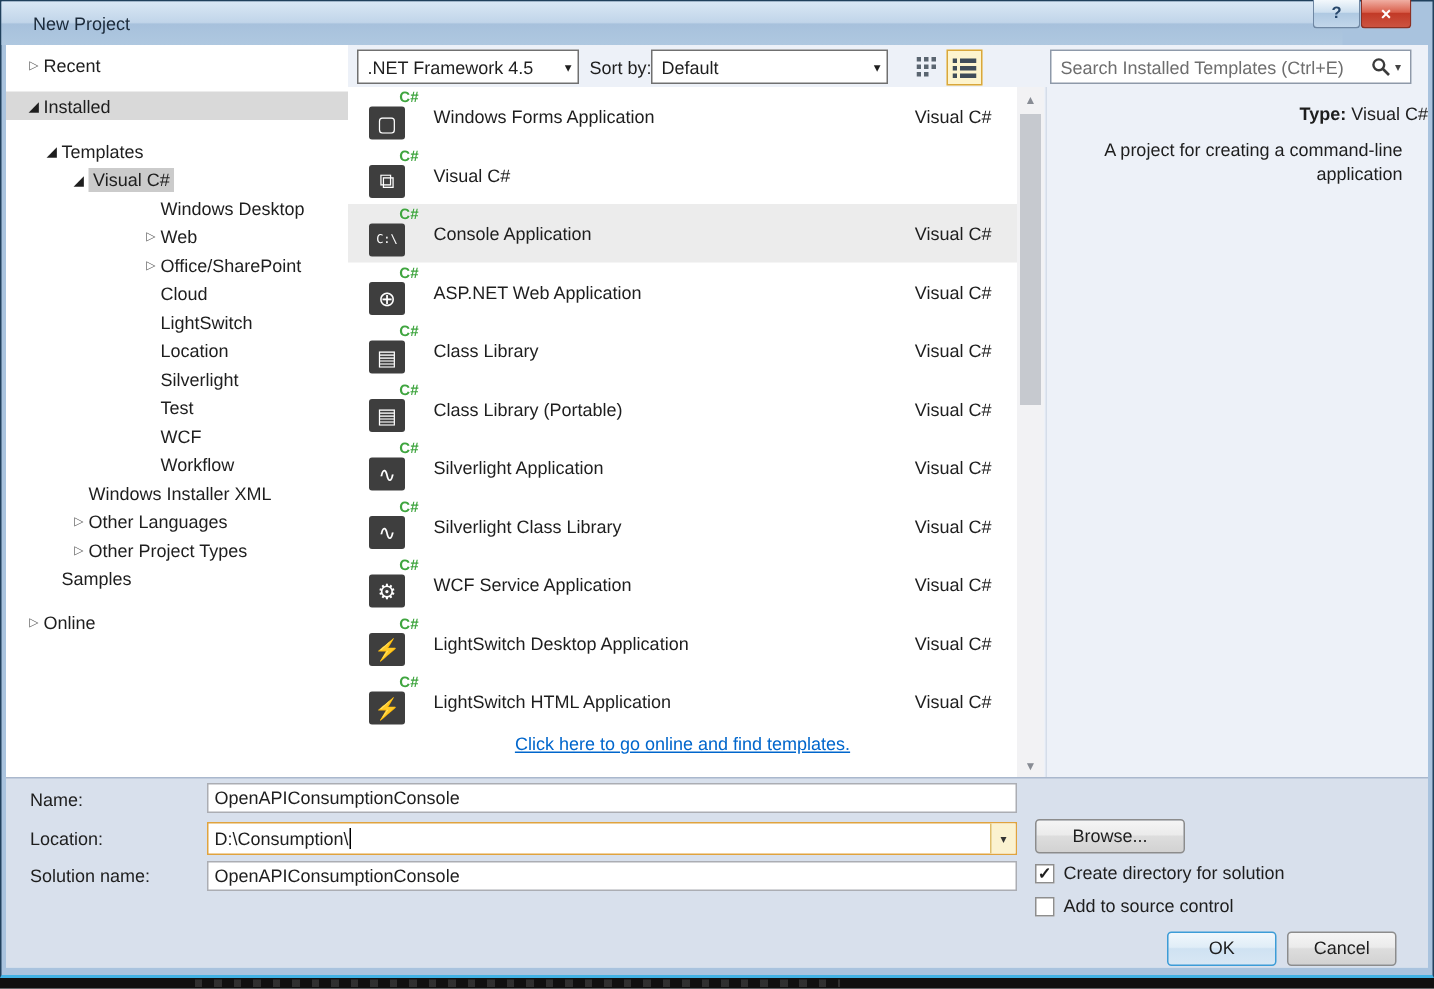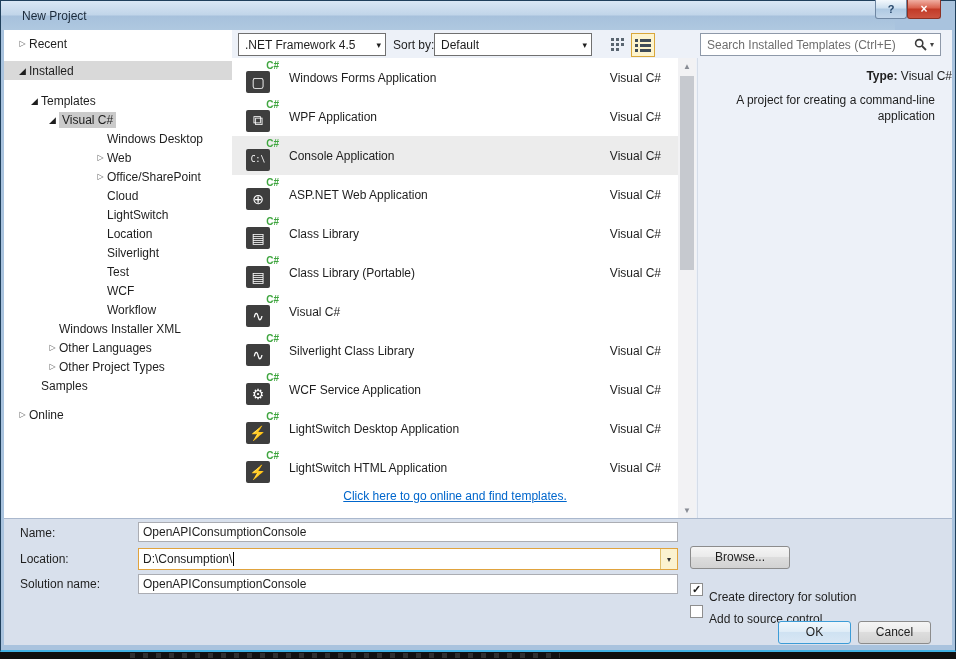--- a/index.html
+++ b/index.html
@@ -96,21 +96,21 @@
   .btn { position:absolute; height:23px; border:1px solid #8C8C8C; border-radius:3px;
          background:linear-gradient(180deg,#F5F5F5,#EBEBEB 45%,#DDDDDD 50%,#D2D2D2);
          font-size:12px; color:#1e1e1e; text-align:center; line-height:21px; cursor:default; }
   .btn-browse { left:686px; top:27px; width:100px; }
   .btn-ok { left:774px; top:102px; width:73px; border-color:#3C9CD7;
             background:linear-gradient(180deg,#F0F7FC,#E0EDF7 45%,#CFE2F2 50%,#D8E7F4); }
   .btn-cancel { left:854px; top:102px; width:73px; }
   .checkrow { position:absolute; left:686px; display:flex; align-items:center; }
   .checkbox { width:13px; height:13px; background:#fff; border:1px solid #8E8E8E; margin-right:6px;
               display:flex; align-items:center; justify-content:center; font-size:11px; font-weight:bold; color:#1e1e1e; }
-  .checkrow .cl { font-size:12px; color:#1e1e1e;margin-top:15px; }
+  .checkrow .cl { font-size:12px; color:#1e1e1e; }
 
   svg { display:block; }
 </style>
 </head>
 <body>
 
 <div class="window">
   <div class="frame"></div>
   <div class="desktop-strip"></div>
 
@@ -255,21 +255,20 @@
               <span class="badge">C#</span>
             </span>
             <span class="tpl-name">Windows Forms Application</span>
             <span class="tpl-lang">Visual C#</span>
           </div>
           <div class="tpl-row">
             <span class="tpl-icon">
               <span class="g">⧉</span>
               <span class="badge">C#</span>
             </span>
-            <span class="tpl-name">WPF Application</span>
             <span class="tpl-lang">Visual C#</span>
           </div>
           <div class="tpl-row selected">
             <span class="tpl-icon">
               <span class="g mono">C:\</span>
               <span class="badge">C#</span>
             </span>
             <span class="tpl-name">Console Application</span>
             <span class="tpl-lang">Visual C#</span>
           </div>
@@ -295,20 +294,21 @@
               <span class="badge">C#</span>
             </span>
             <span class="tpl-name">Class Library (Portable)</span>
             <span class="tpl-lang">Visual C#</span>
           </div>
           <div class="tpl-row">
             <span class="tpl-icon">
               <span class="g">∿</span>
               <span class="badge">C#</span>
             </span>
+            <span class="tpl-name">Silverlight Application</span>
             <span class="tpl-lang">Visual C#</span>
           </div>
           <div class="tpl-row">
             <span class="tpl-icon">
               <span class="g">∿</span>
               <span class="badge">C#</span>
             </span>
             <span class="tpl-name">Silverlight Class Library</span>
             <span class="tpl-lang">Visual C#</span>
           </div>

